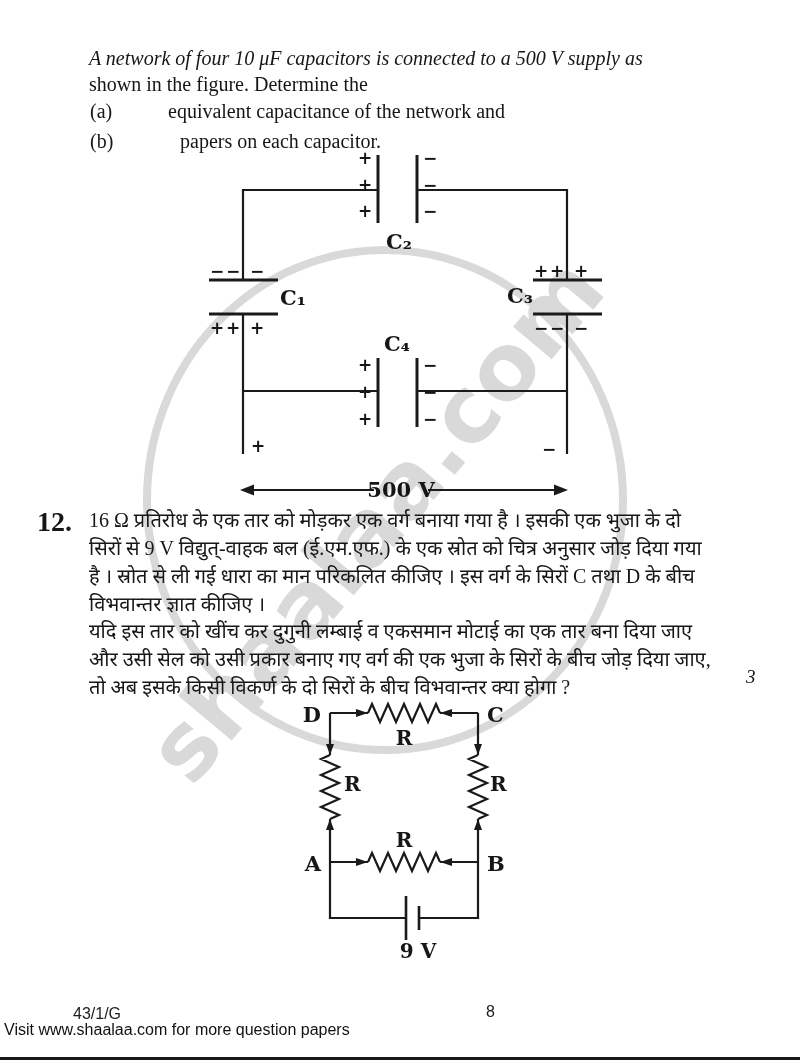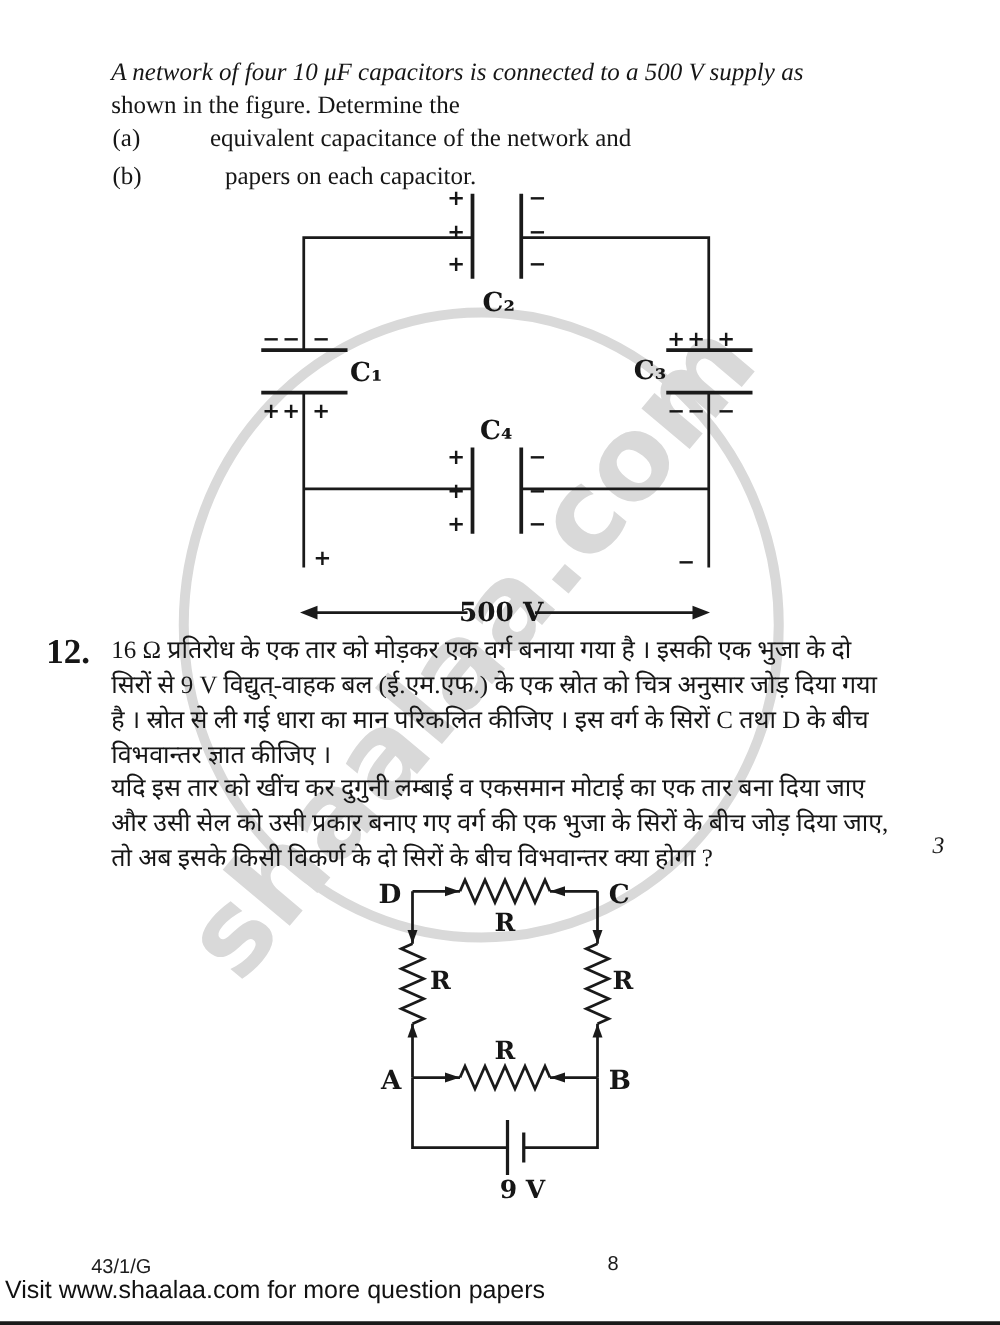--- a/index.html
+++ b/index.html
@@ -13,21 +13,21 @@
     overflow:hidden;
   }
   .abs{position:absolute;}
   .qtext{font-size:20px;line-height:26px;white-space:nowrap;}
   .qpart-label{font-size:20px;}
   .qpart-text{font-size:20px;}
   .hindi{font-size:20px;line-height:28px;white-space:nowrap;}
   .qnum{font-size:28px;font-weight:bold;}
   .marks{font-size:19px;font-style:italic;}
   .footer-sans{font-family:"Liberation Sans","DejaVu Sans",sans-serif;font-size:16px;color:#1c1c1c;}
-  .promo{font-family:"Liberation Sans","DejaVu Sans",sans-serif;font-size:20px;color:#111;}
+  .promo{font-family:"Liberation Sans","DejaVu Sans",sans-serif;font-size:16px;color:#111;}
   svg{position:absolute;left:0;top:0;}
   .scan-edge{position:absolute;left:0;bottom:0;width:800px;height:3px;background:#1a1a1a;}
 </style>
 </head>
 <body>
 
 <div class="page">
 
   <svg width="800" height="1060" viewBox="0 0 800 1060">
 

